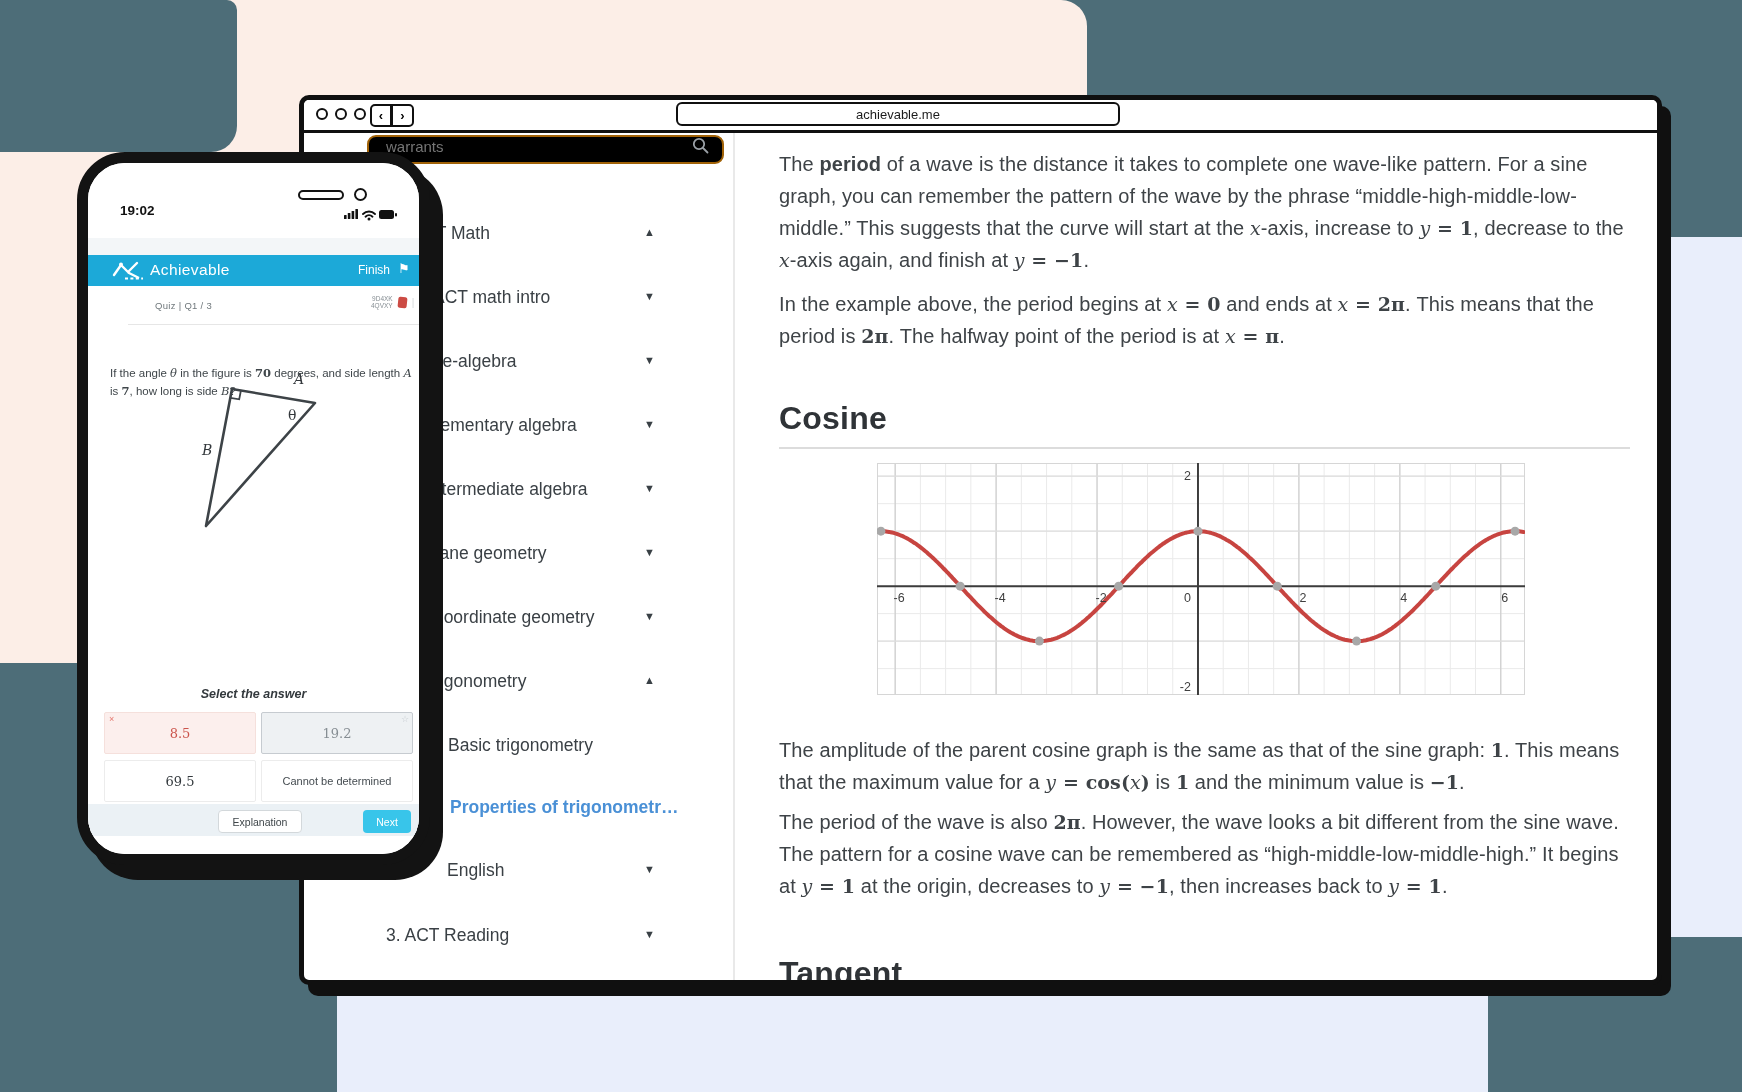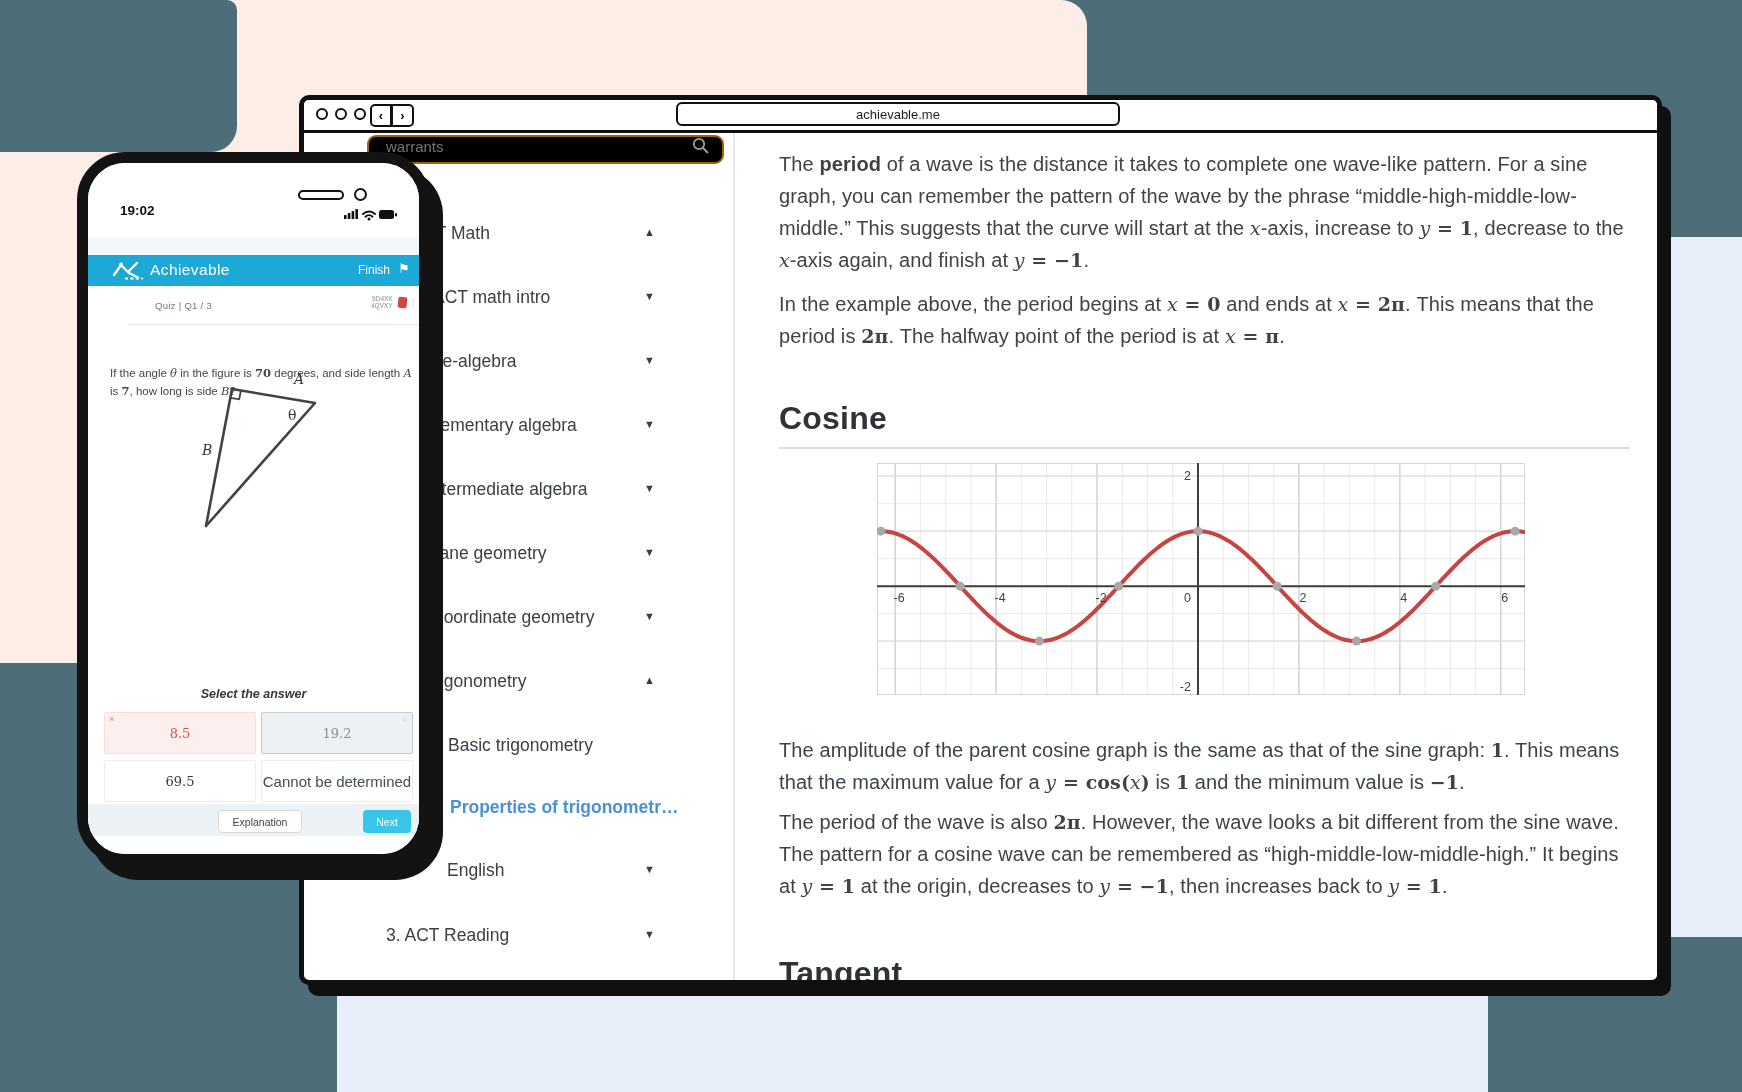--- a/index.html
+++ b/index.html
@@ -69,21 +69,21 @@
   .pquestion{position:absolute;left:22px;top:165px;width:302px;font-size:11.5px;line-height:18px;color:#3f464a;margin-top:36px;}
   .pquestion .math{font-size:11.5px;}
   .tri{position:absolute;left:62px;top:197px;}
   .trilabel{font-family:"DejaVu Serif",serif;font-size:14px;fill:#33383c;}
   .pselect{position:absolute;left:0;top:524px;width:100%;text-align:center;font-size:12.5px;font-style:italic;font-weight:bold;color:#33393d;}
   .pgrid{position:absolute;left:16px;top:549px;width:309px;display:grid;grid-template-columns:152px 152px;gap:6px 5px;}
   .opt{position:relative;height:40px;display:flex;align-items:center;justify-content:center;border:1px solid #ececec;
        background:#fff;border-radius:2px;font-family:"DejaVu Serif",serif;font-size:13px;color:#32383c;cursor:pointer;}
   .opt.incorrect{background:#fcefed;border-color:#f5e0dc;color:#cb544c;}
   .opt.selected{background:#eef1f3;border-color:#c6cbd0;color:#868e93;}
-  .opt.sans{font-family:"Liberation Sans",sans-serif;font-size:15px;color:#454c51;}
+  .opt.sans{font-family:"Liberation Sans",sans-serif;font-size:11px;color:#454c51;}
   .xmark{position:absolute;left:4px;top:1px;color:#e4776e;font-size:9px;font-family:"Liberation Sans",sans-serif;}
   .starmark{position:absolute;right:3px;top:1px;color:#c8cdd2;font-size:9px;font-family:"Liberation Sans",sans-serif;}
   .pfooter{position:absolute;left:0;top:641px;width:100%;height:32px;background:#ebf1f5;}
   .btn-explain{position:absolute;left:130px;top:6px;width:84px;height:23px;background:#fff;border:1px solid #d3d8db;border-radius:4px;
                font-size:10.5px;color:#3f464a;display:flex;align-items:center;justify-content:center;cursor:pointer;box-sizing:border-box;}
   .btn-next{position:absolute;left:275px;top:6px;width:48px;height:23px;background:#38c5ea;border-radius:4px;
             font-size:10.5px;color:#fff;display:flex;align-items:center;justify-content:center;cursor:pointer;}
 </style>
 </head>
 <body>

